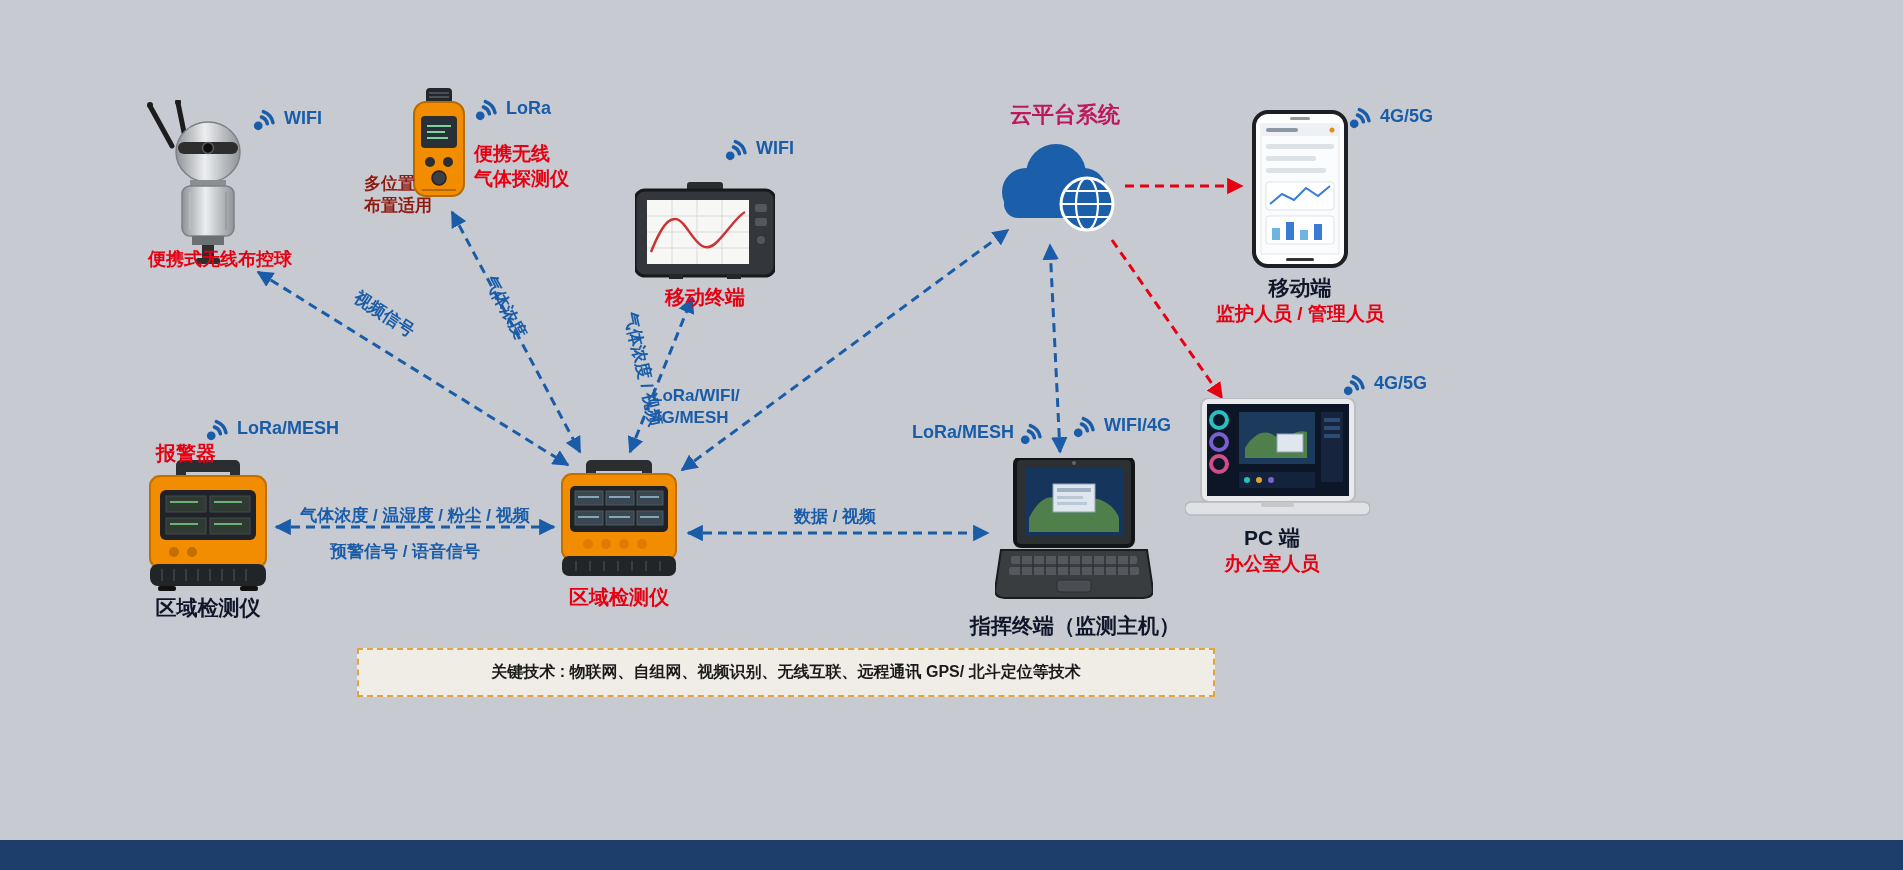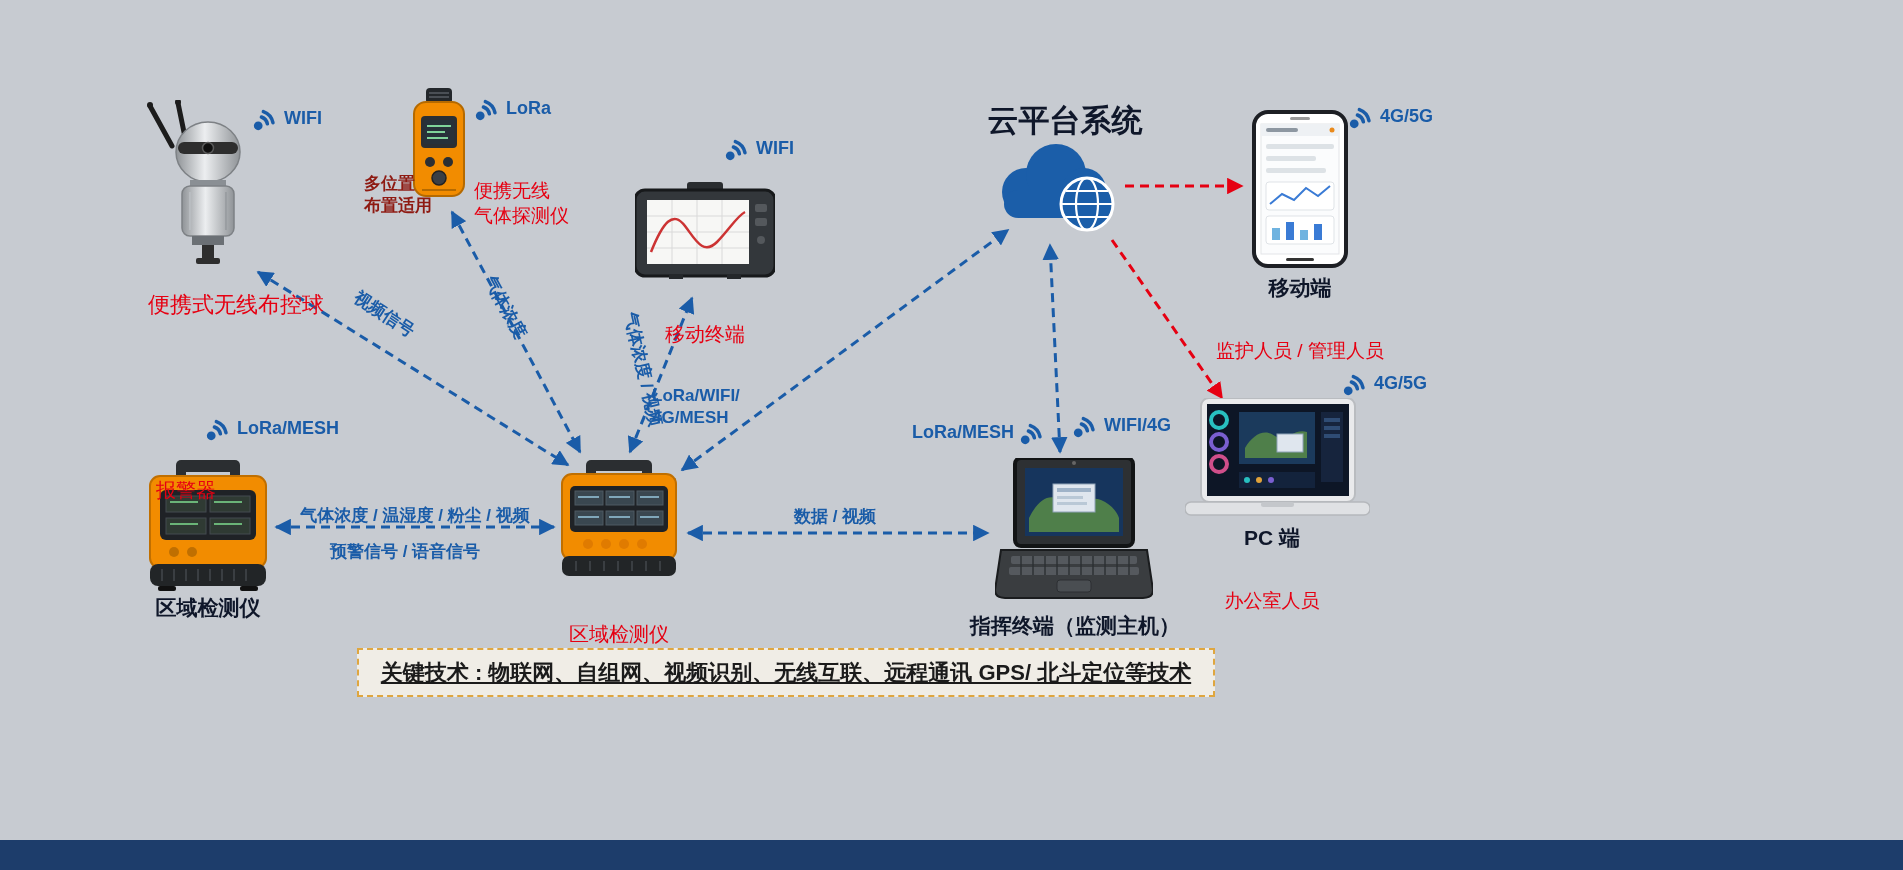--- a/index.html
+++ b/index.html
@@ -9,29 +9,29 @@
   .topbar { position:absolute; left:0; top:0; width:100%; height:70px; background:var(--header_bg,#F07D00);
             display:flex; align-items:center; justify-content:center; }
   .topbar h1 { color:#fff; font-size:31px; font-weight:bold; letter-spacing:2px; white-space:nowrap; }
   .bottombar { position:absolute; left:0; bottom:0; width:100%; height:30px; background:var(--footer_bg,#1D3D6B); }
   .links-layer { position:absolute; left:0; top:0; width:1903px; height:870px; pointer-events:none; }
   .abs { position:absolute; }
   .signal { display:flex; align-items:center; gap:5px; }
   .signal-label { color:var(--blue,#1A5CA8); font-weight:bold; font-size:18px; white-space:nowrap; }
   .link-label { position:absolute; color:var(--blue,#1A5CA8); font-weight:bold; font-size:17px; white-space:nowrap; }
   .rot { transform-origin:0 0; }
-  .lbl-red { position:absolute; color:var(--red,#E60012); font-weight:normal; font-size:20px; white-space:nowrap;margin-top:37px; }
+  .lbl-red { position:absolute; color:var(--red,#E60012); font-weight:bold; font-size:20px; white-space:nowrap; }
   .lbl-black { position:absolute; color:#0f172a; font-weight:bold; font-size:21px; white-space:nowrap; }
   .lbl-maroon { position:absolute; color:#8E1A12; font-weight:bold; font-size:17px; white-space:nowrap; }
   .center { text-align:center; }
-  .cloud-title { position:absolute; color:#0f172a; font-weight:bold; font-size:31px; }
+  .cloud-title { position:absolute; color:#be185d; font-weight:bold; font-size:22px; }
   .keytech { position:absolute; left:357px; top:648px; width:858px; height:49px;
              background:#F0EDE6; border:2px dashed #DFA63F;
              display:flex; align-items:center; justify-content:center; }
-  .keytech span { color:#1b1b1b; font-weight:bold; font-size:22px; white-space:nowrap;text-decoration:underline; }
+  .keytech span { color:#1b1b1b; font-weight:bold; font-size:16px; white-space:nowrap; }
 </style>
 </head>
 <body>
 
 <div class="stage">
 
 
   <svg class="links-layer" xmlns="http://www.w3.org/2000/svg">
     <defs>
       <marker id="arrB" viewBox="0 0 10 10" refX="9" refY="5" markerWidth="5.5" markerHeight="5.5" orient="auto-start-reverse">
@@ -342,21 +342,21 @@
       </svg>
   </div>
 
   <div class="abs signal" style="left:1072px; top:413px;">
     <svg width="27" height="25" viewBox="0 0 26 24">
         <use href="#sig"></use>
       </svg>
     <span class="signal-label">WIFI/4G</span>
   </div>
 
-  <div class="lbl-red" style="left:148px; top:253px; font-size:22px;">便携式无线布控球</div>
+  <div class="lbl-red" style="left:148px; top:247px; font-size:18px;">便携式无线布控球</div>
 
   <div class="lbl-red" style="left:474px; top:141px; font-size:19px;">便携无线</div>
   <div class="lbl-red" style="left:474px; top:166px; font-size:19px;">气体探测仪</div>
   <div class="lbl-maroon" style="left:364px; top:172px;">多位置</div>
   <div class="lbl-maroon" style="left:364px; top:194px;">布置适用</div>
 
   <div class="lbl-red center" style="left:645px; top:284px; width:120px;">移动终端</div>
 
   <div class="cloud-title center" style="left:985px; top:100px; width:160px;">云平台系统</div>
 

